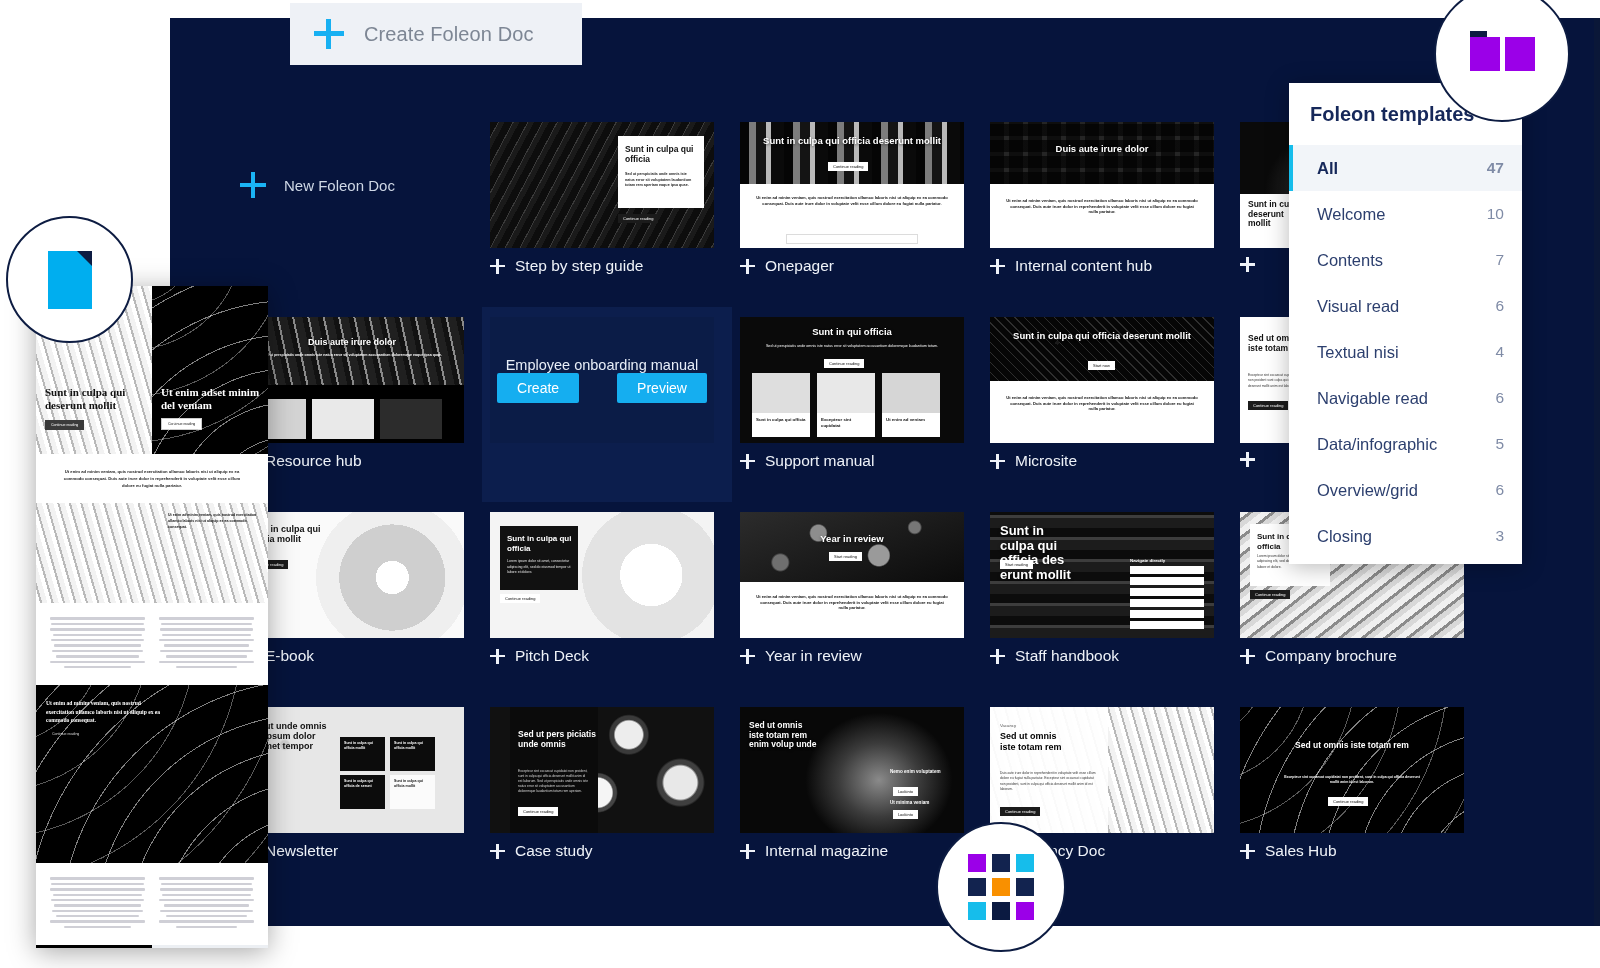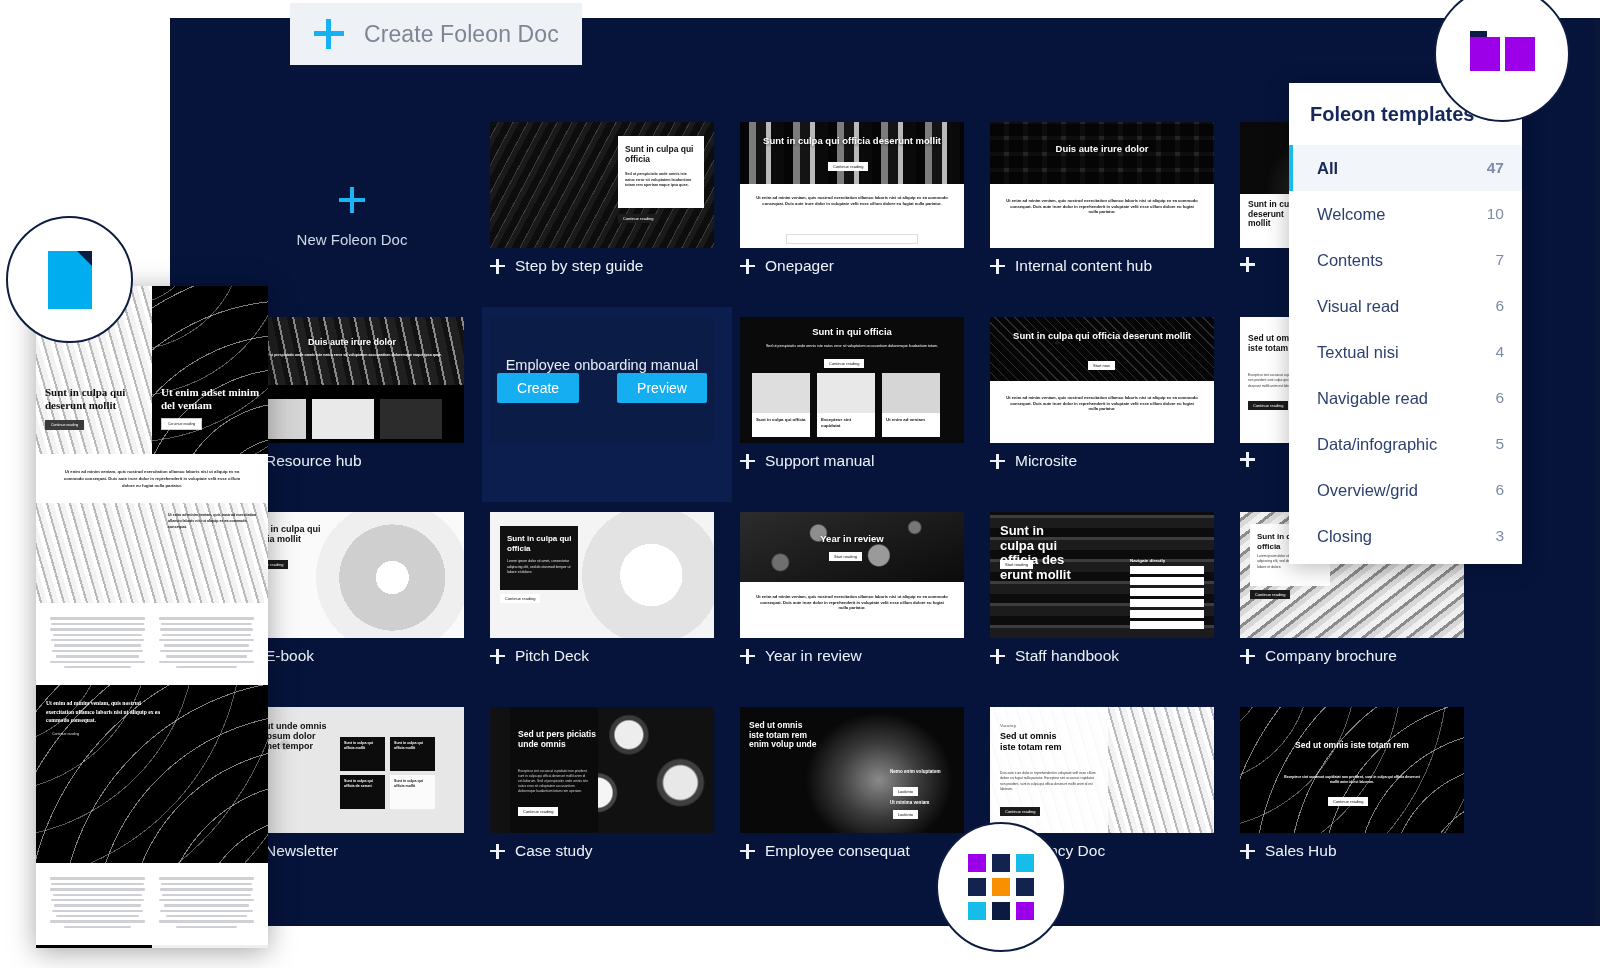--- a/index.html
+++ b/index.html
@@ -34,21 +34,21 @@
   }
   .create-btn .plus-big {
     position: relative; width: 30px; height: 30px; flex: 0 0 auto;
   }
   .create-btn .plus-big::before, .create-btn .plus-big::after {
     content:""; position:absolute; background:#17b0f2;
   }
   .create-btn .plus-big::before { left:0; top:12px; width:30px; height:5px; }
   .create-btn .plus-big::after  { top:0; left:12px; height:30px; width:5px; }
   .create-btn span {
-    font-size: 23px; color:#7d8694; letter-spacing:0.1px;
+    font-size: 20px; color:#7d8694; letter-spacing:0.1px;
   }
 
   
   .grid {
     position: absolute;
     left: 62px; top: 94px;
     width: 1365px;
     display: grid;
     grid-template-columns: repeat(5, 250px);
     column-gap: 0px;
@@ -67,21 +67,21 @@
     color:#eef2f8; font-size:15.5px;
   }
   .plus-sm { position: relative; width: 15px; height: 15px; flex:0 0 auto; }
   .plus-sm::before, .plus-sm::after { content:""; position:absolute; background:#eef2f8; }
   .plus-sm::before { left:0; top:6px; width:15px; height:2.5px; }
   .plus-sm::after  { top:0; left:6px; height:15px; width:2.5px; }
 
   
   .newdoc {
     position:absolute; left:8px; top:10px; width:224px; height:126px;
-    display:flex; flex-direction:column; align-items:center; justify-content:flex-end;
+    display:flex; flex-direction:row; align-items:center; justify-content:flex-start;
     gap: 18px; color:#cfd8e6; font-size:15px;
   }
   .newdoc .plus-mid { position:relative; width:26px; height:26px; }
   .newdoc .plus-mid::before, .newdoc .plus-mid::after { content:""; position:absolute; background:#1ab4f5; }
   .newdoc .plus-mid::before { left:0; top:11px; width:26px; height:4px; }
   .newdoc .plus-mid::after  { top:0; left:11px; height:26px; width:4px; }
 
   
   .cell.hovered { background:#0c1e4d; }
   .hover-card {
@@ -529,21 +529,21 @@
           <div class="card">
             <div class="thumb tex-portrait"></div>
             <div class="ov-title" style="left:9px; top:14px; font-size:8.5px; width:70px;">Sed ut omnis iste totam rem enim volup unde</div>
             <div style="position:absolute; right:12px; top:62px; width:62px; color:#fff; font-size:4.6px; font-weight:bold; line-height:1.3;">Nemo enim voluptatem</div>
             <div class="chip" style="right:46px; top:80px;">Lookinto</div>
             <div style="position:absolute; right:12px; top:93px; width:62px; color:#fff; font-size:4.6px; font-weight:bold; line-height:1.3;">Ut minima veniam</div>
             <div class="chip" style="right:46px; top:103px;">Lookinto</div>
           </div>
           <div class="card-label">
             <span class="plus-sm"></span>
-            <span>Employee consequat</span>
+            <span>Internal magazine</span>
           </div>
         </div>
 
         <div class="cell">
           <div class="card">
             <div class="thumb tex-fins"></div>
             <div style="position:absolute; left:0; top:0; width:118px; height:126px; background:rgba(255,255,255,.93);">
               <div style="position:absolute; left:10px; top:16px; font-size:4.3px; color:#555;">Vacancy</div>
               <div style="position:absolute; left:10px; top:24px; font-size:9px; font-weight:bold; line-height:1.2; width:72px;">Sed ut omnis iste totam rem</div>
               <div style="position:absolute; left:10px; top:64px; right:12px; font-size:3.3px; color:#333; line-height:1.6;">Duis aute irure dolor in reprehenderit in voluptate velit esse cillum dolore eu fugiat nulla pariatur. Excepteur sint occaecat cupidatat non proident, sunt in culpa qui officia deserunt mollit anim id est laborum.</div>

